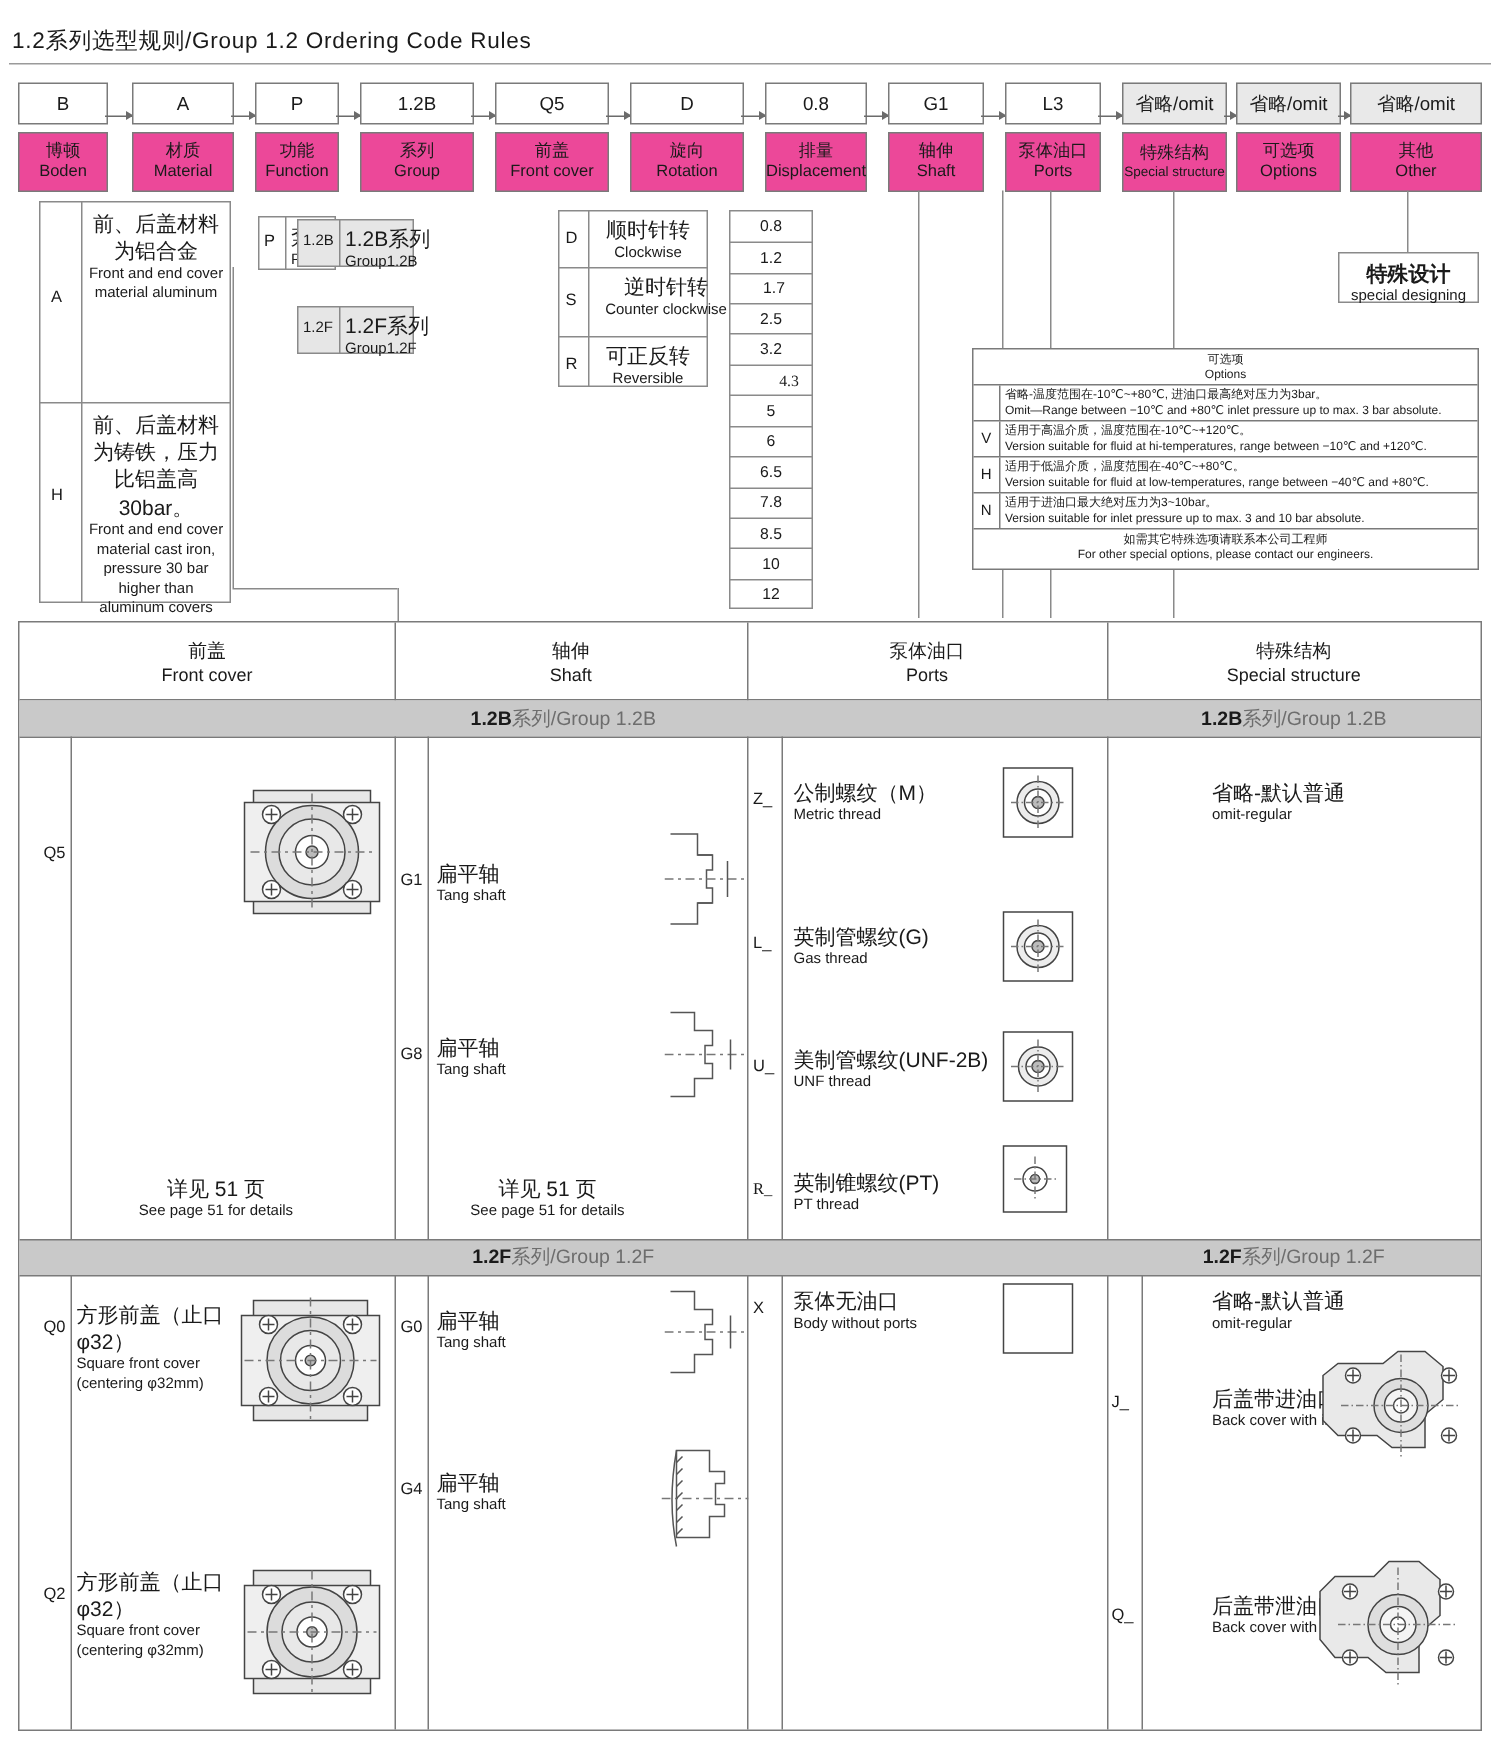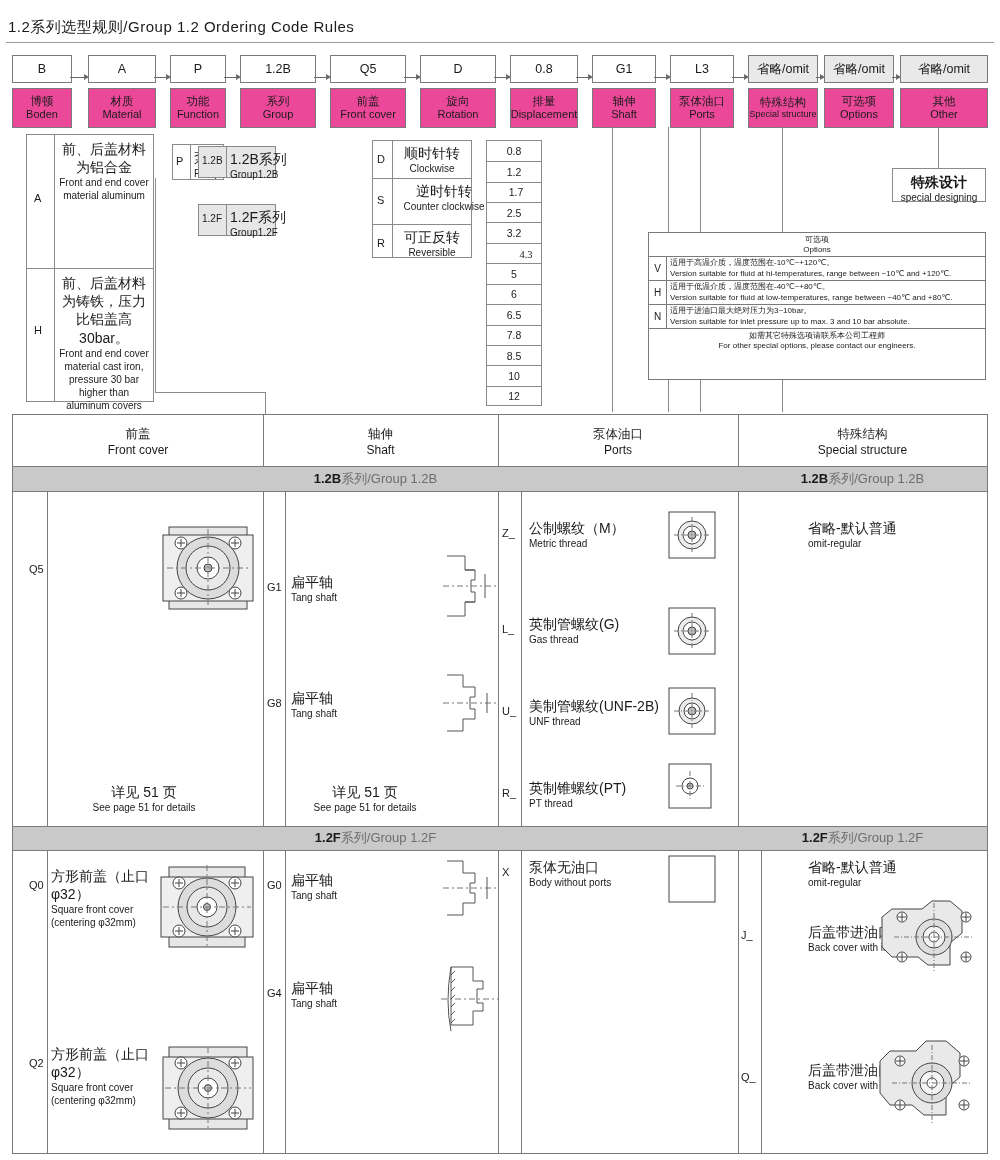--- a/index.html
+++ b/index.html
@@ -257,20 +257,27 @@
     <div class="en">special designing</div>
   </div>
   <div class="vline" style="left:938px;top:127px;height:41px;"></div>
 
   <div class="opt-table" style="left:648px;top:232px;width:338px;height:148px;">
     <div class="opt-title">
       <span>可选项</span><br>
       <span>Options</span>
     </div>
     <div class="opt-row" style="height:24px;">
+      <div class="opt-k"></div>
+      <div class="opt-v">
+        <span class="u">省略-温度范围在-10℃~+80℃, 进油口最高绝对压力为3bar。</span>
+        <span class="u">Omit—Range between −10℃ and +80℃ inlet pressure up to max. 3 bar absolute.</span>
+      </div>
+    </div>
+    <div class="opt-row" style="height:24px;">
       <div class="opt-k">V</div>
       <div class="opt-v">
         <span class="u">适用于高温介质，温度范围在-10℃~+120℃。</span>
         <span class="u">Version suitable for fluid at hi-temperatures, range between −10℃ and +120℃.</span>
       </div>
     </div>
     <div class="opt-row" style="height:24px;">
       <div class="opt-k">H</div>
       <div class="opt-v">
         <span class="u">适用于低温介质，温度范围在-40℃~+80℃。</span>
@@ -428,21 +435,21 @@
       <div class="en">UNF thread</div>
     </div>
     <svg style="position:absolute;left:655px;top:272px;" width="48" height="48">
       <rect x="1" y="1" width="46" height="46" fill="#fff" stroke="#444"></rect>
       <circle cx="24" cy="24" r="13" fill="#ececec" stroke="#444"></circle>
       <circle cx="24" cy="24" r="8" fill="#fff" stroke="#444"></circle>
       <circle cx="24" cy="24" r="4" fill="#bbb" stroke="#444"></circle>
       <path d="M24 6v36M6 24h36" stroke="#777" stroke-dasharray="5 2 1 2"></path>
     </svg>
 
-    <div class="code-l" style="left:489px;top:372px;">R_</div>
+    <div class="code-l" style="left:489px;top:372px;font-family:Liberation Serif, serif;">R_</div>
     <div class="itm" style="left:516px;top:364px;">
       <div class="cn">英制锥螺纹(PT)</div>
       <div class="en">PT thread</div>
     </div>
     <svg style="position:absolute;left:655px;top:348px;" width="44" height="46">
       <rect x="1" y="1" width="42" height="44" fill="#fff" stroke="#444"></rect>
       <circle cx="22" cy="23" r="8" fill="#fff" stroke="#444"></circle>
       <circle cx="22" cy="23" r="3" fill="#bbb" stroke="#444"></circle>
       <path d="M22 8v30M8 23h28" stroke="#777" stroke-dasharray="5 2 1 2"></path>
     </svg>

